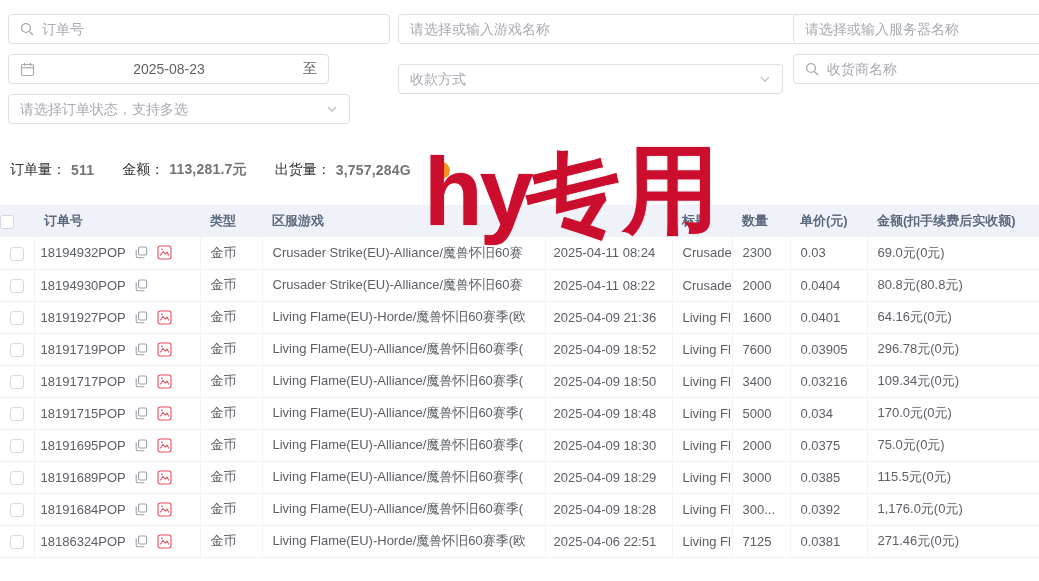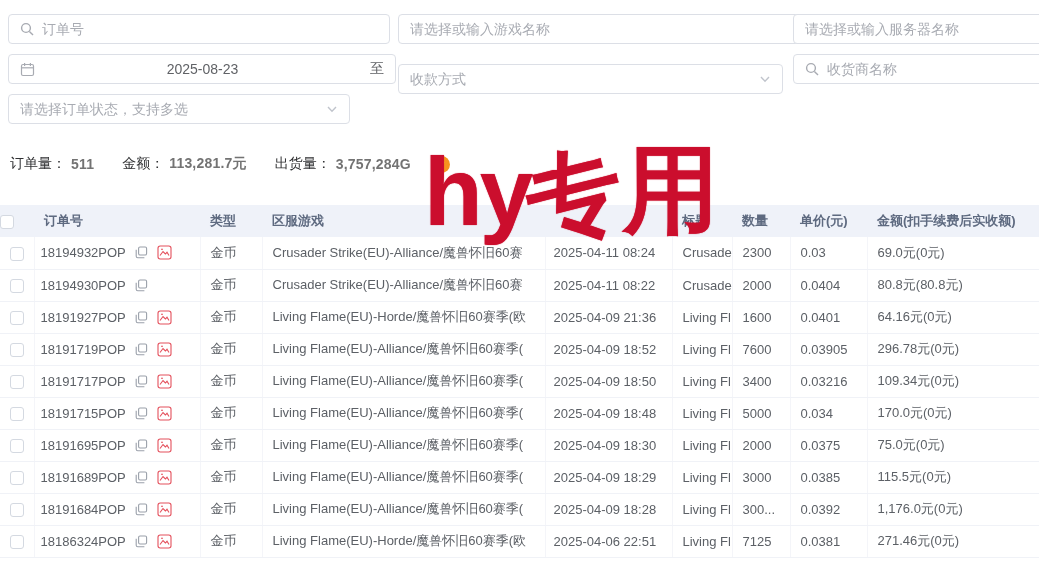--- a/index.html
+++ b/index.html
@@ -17,30 +17,30 @@
     padding:0 11px; font-size:14px;
   }
   .field input {
     flex:1; min-width:0; border:none; outline:none; background:transparent;
     font-size:14px; color:#606266; font-family:inherit;
   }
   .field input::placeholder { color:#a8abb2; }
   #f-order    { left:8px;   top:14px; width:382px; }
   #f-game     { left:398px; top:14px; width:458px; }
   #f-server   { left:793px; top:14px; width:260px; }
-  #f-date     { left:8px;   top:54px; width:388px; }
+  #f-date     { left:8px;   top:54px; width:321px; }
   #f-pay      { left:398px; top:64px; width:385px; }
   #f-receiver { left:793px; top:54px; width:260px; }
   #f-status   { left:8px;   top:94px; width:342px; }
   .date-val { flex:1; text-align:center; color:#606266; }
   .date-sep { color:#606266; }
   .icn { flex:none; display:flex; align-items:center; }
   
   #stats {
-    position:absolute; left:10px; top:154px; height:20px;
+    position:absolute; left:10px; top:160px; height:20px;
     display:flex; align-items:center; font-size:14px; color:#303133;
   }
   .stat-label { margin-right:5px; }
   .stat-value { color:#737373; font-weight:700; margin-right:28px; letter-spacing:.2px; }
   .help {
     width:17px; height:17px; border-radius:50%; background:#f7941e;
     color:#fff; font-size:11px; font-weight:700;
     display:flex; align-items:center; justify-content:center; margin-left:-6px;
   }
   

